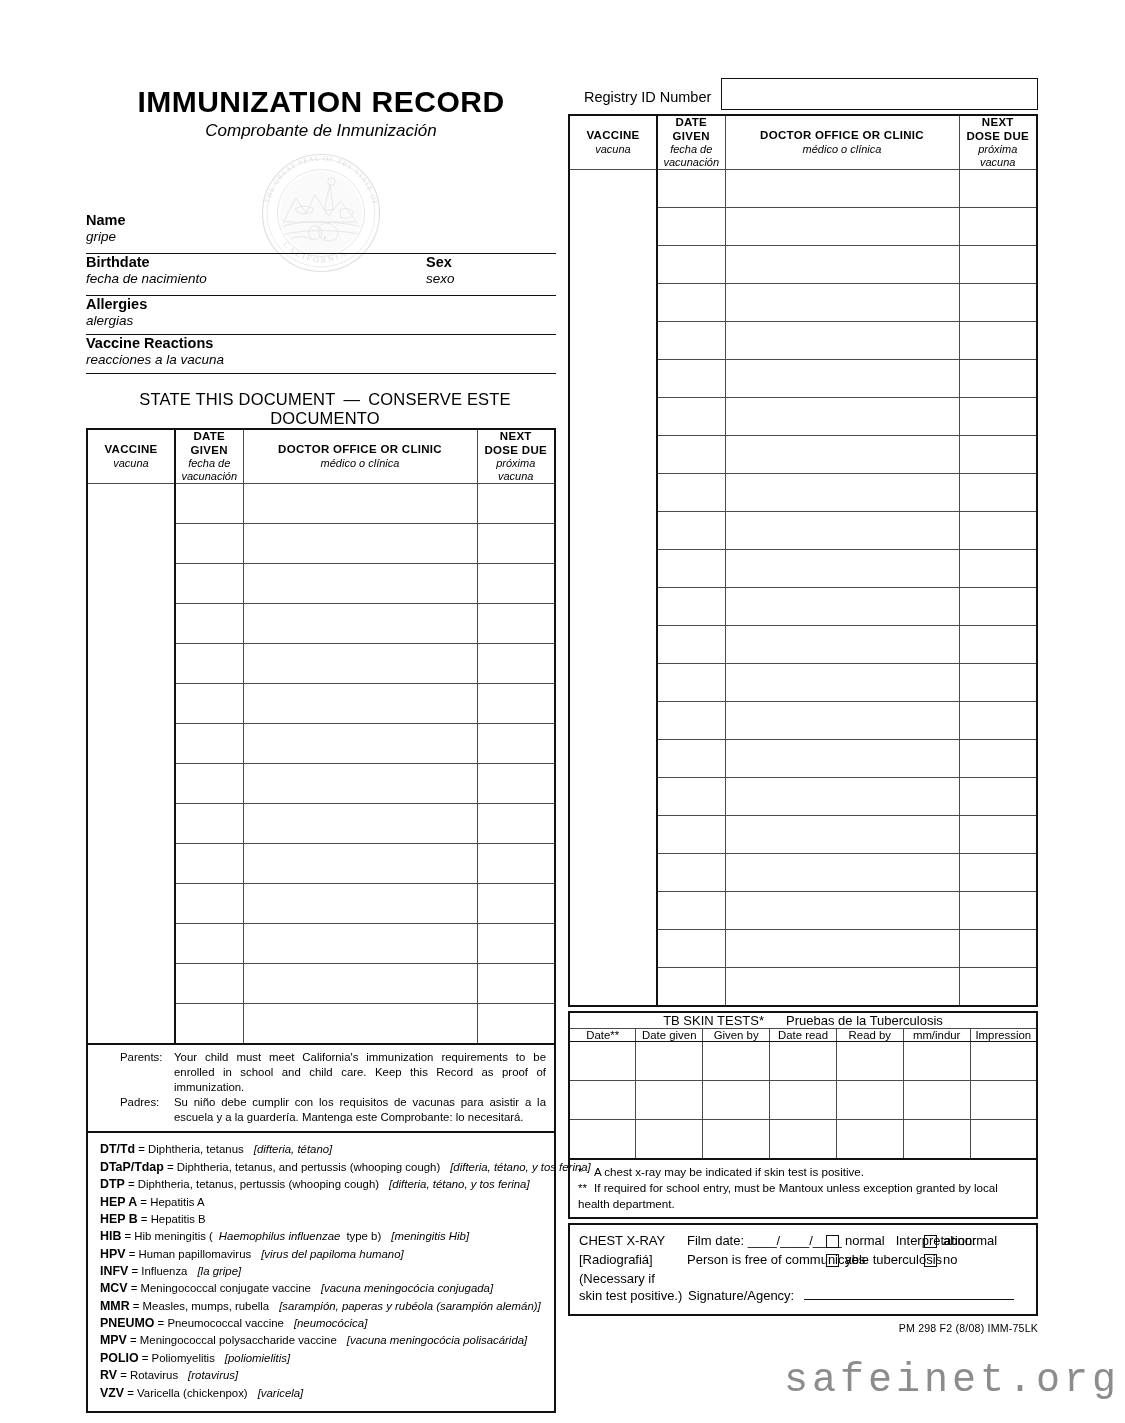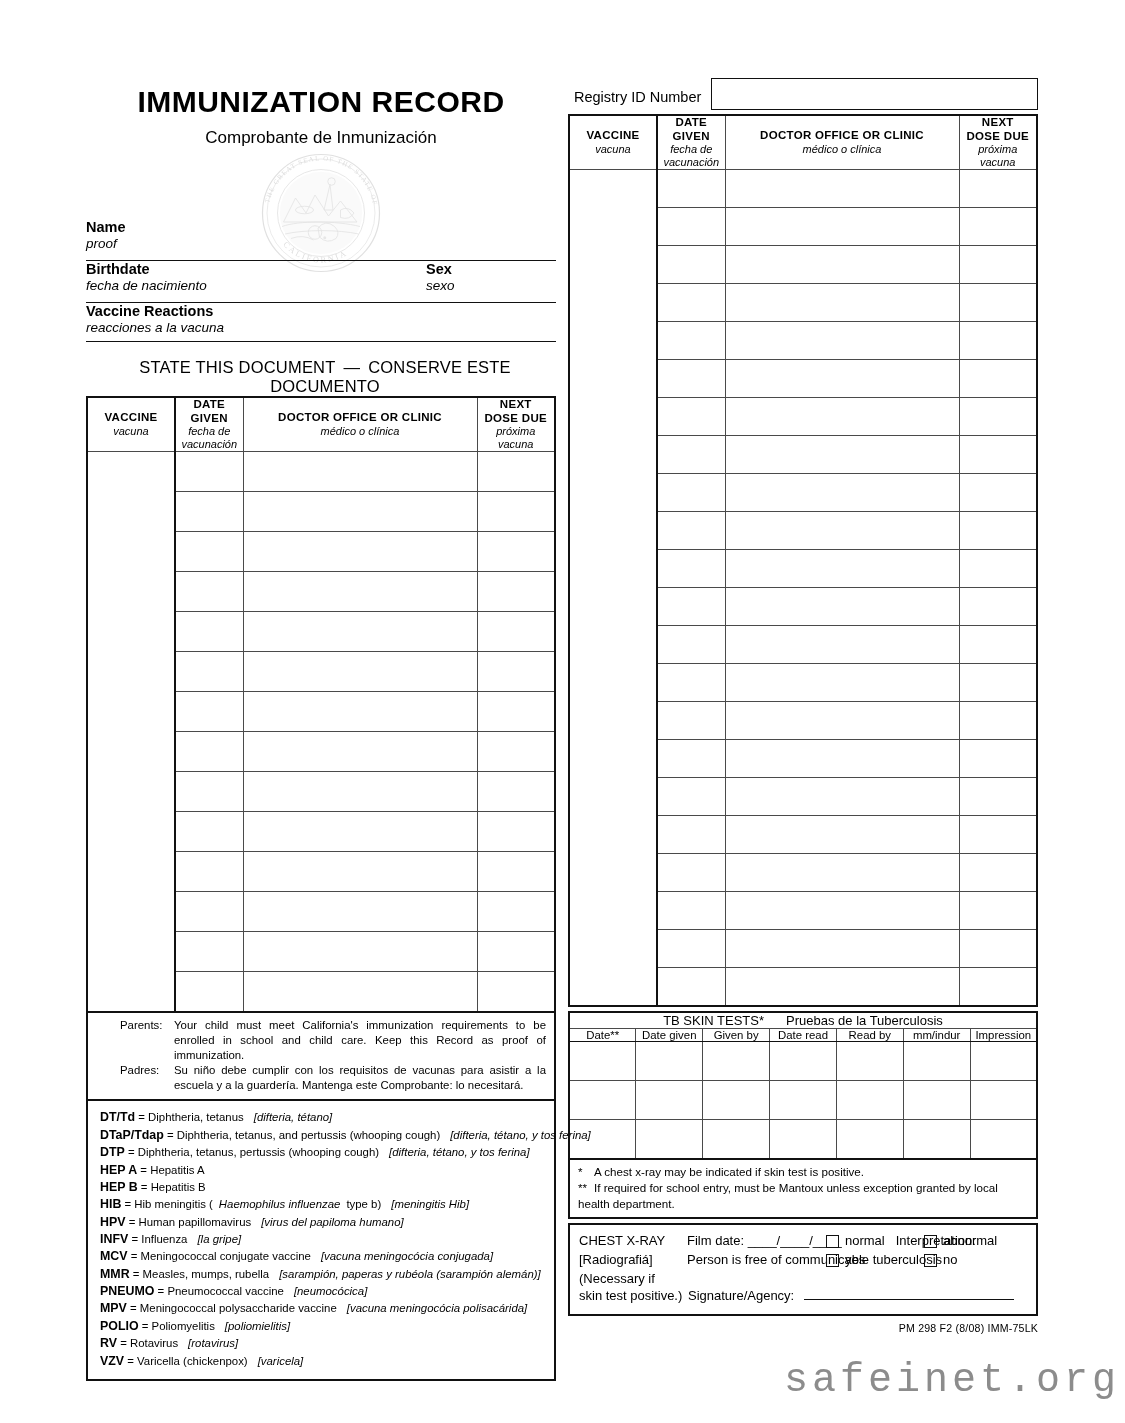--- a/index.html
+++ b/index.html
@@ -30,21 +30,22 @@
   .title-block { text-align: center; position: relative; z-index: 3; }
   .doc-title {
     font-size: 30px;
     font-weight: bold;
     letter-spacing: 0.5px;
     margin: 0;
     line-height: 1.05;
   }
   .doc-subtitle {
     font-size: 17px;
-    margin: 11px 0 0 0;
+    font-style: italic;
+    margin: 4px 0 0 0;
     line-height: 1.1;
   }
 
   
   .seal {
     position: absolute;
     left: 50%;
     top: 52px;
     transform: translateX(-50%);
     width: 150px;
@@ -162,21 +163,21 @@
   .registry-row {
     display: flex;
     align-items: flex-end;
     margin-bottom: 4px;
   }
   .registry-label {
     font-size: 14.5px;
     padding-right: 10px;
     padding-bottom: 5px;
     white-space: nowrap;
-    margin-left: 6px;
+    margin-left: 16px;
   }
   .registry-box {
     flex: 1;
     height: 30px;
     border: 1.6px solid #111;
   }
 
   
   .tb-wrap { margin-top: 4px; }
   table.tb {
@@ -311,29 +312,33 @@
         <path d="M126 96 q10 -6 18 4 q-6 10 -18 6 z"></path>
       </g>
       <g fill="#b3b3b3" stroke="none">
         <circle cx="105" cy="133" r="2"></circle>
       </g>
     </svg>
 
     <div class="fields">
       <div class="field-row tall">
         <div class="fld-en">Name</div>
-        <div class="fld-es">proof</div>
+        <div class="fld-es">gripe</div>
       </div>
       <div class="field-row tall">
         <div class="fld-en">Birthdate</div>
         <div class="fld-es">fecha de nacimiento</div>
         <div class="sex-col">
           <div class="fld-en">Sex</div>
           <div class="fld-es">sexo</div>
         </div>
+      </div>
+      <div class="field-row short">
+        <div class="fld-en">Allergies</div>
+        <div class="fld-es">alergias</div>
       </div>
       <div class="field-row short">
         <div class="fld-en">Vaccine Reactions</div>
         <div class="fld-es">reacciones a la vacuna</div>
       </div>
     </div>
 
     <div class="retain">
       <span>STATE THIS DOCUMENT</span><span class="dash">—</span><span>CONSERVE ESTE DOCUMENTO</span>
     </div>

